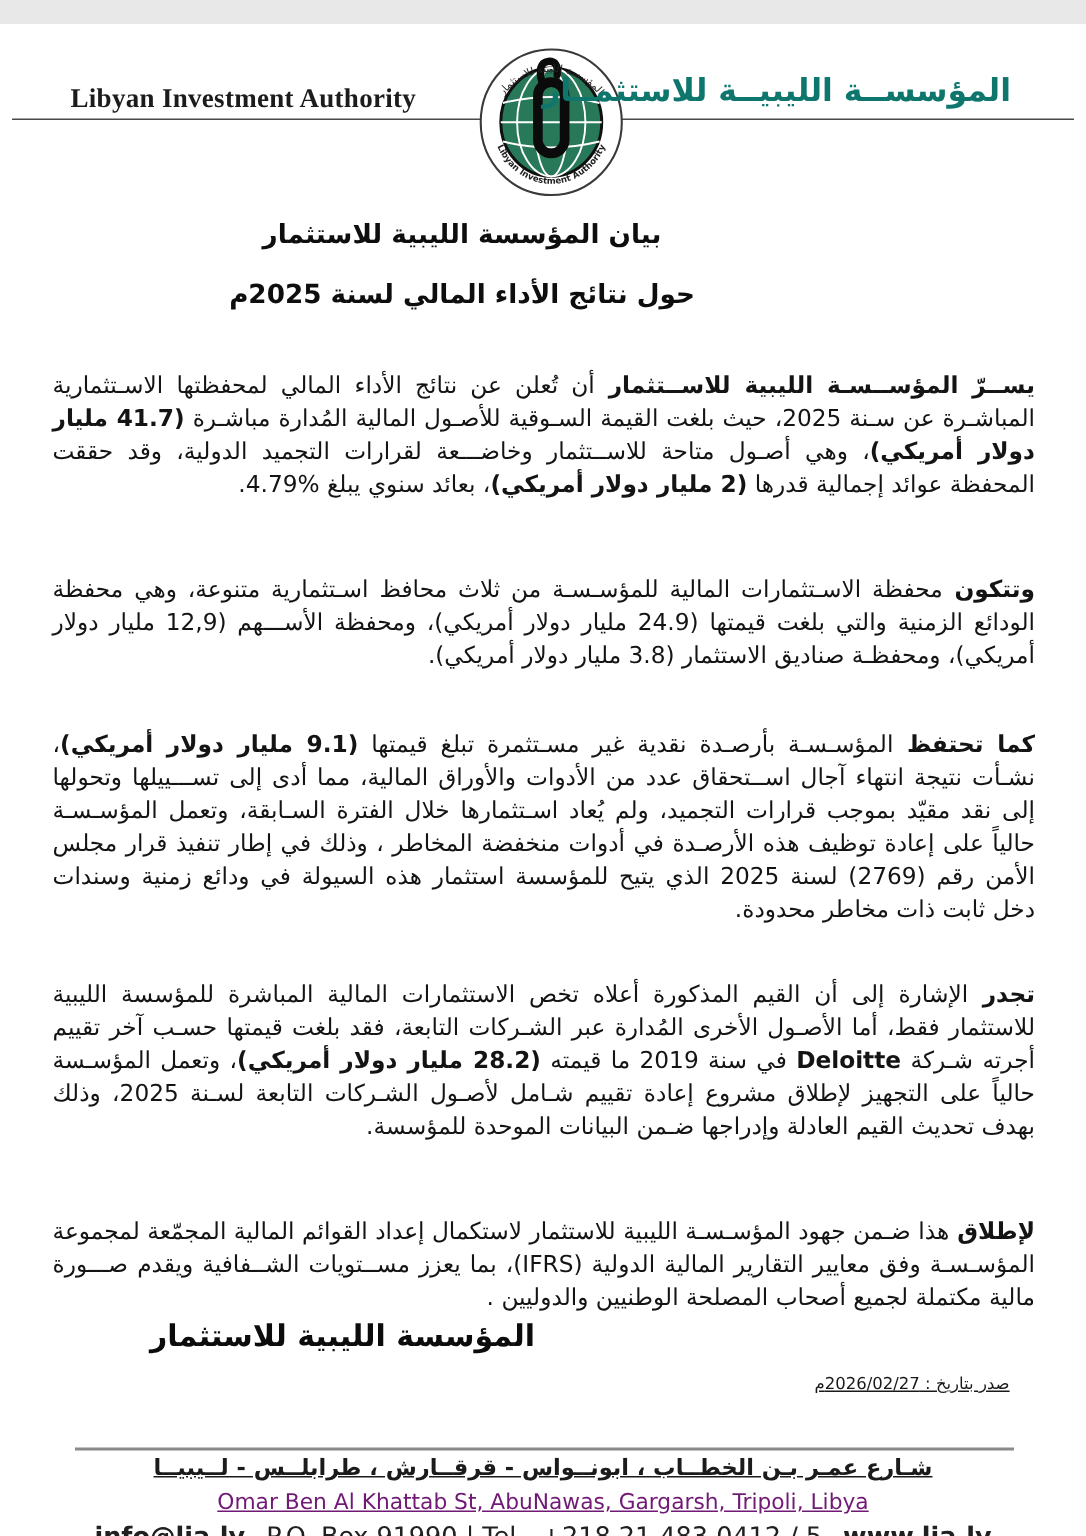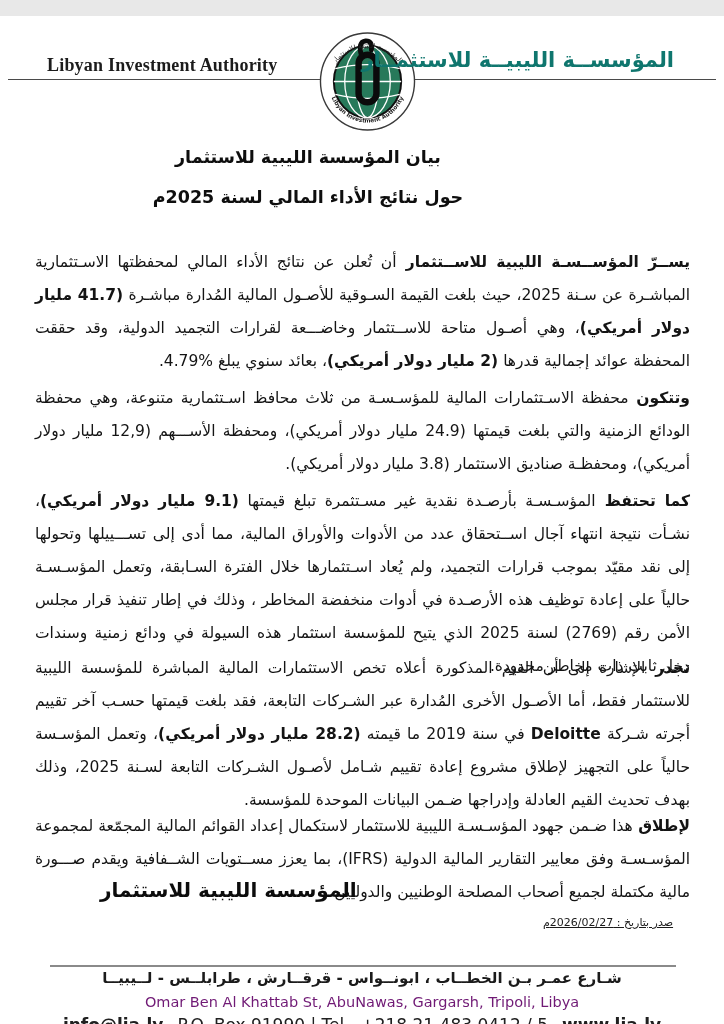--- a/index.html
+++ b/index.html
@@ -26,39 +26,39 @@
   
   .title-line{
     position:absolute;left:0;width:616px;text-align:center;direction:rtl;
     font-weight:bold;font-size:17.5px;color:#0e0e0e;
   }
   .title-1{top:131px;}
   .title-2{top:171px;}
   
   .para{
     position:absolute;left:35px;right:34px;direction:rtl;
-    text-align:justify;font-size:15.5px;line-height:33px;color:#141414;
+    text-align:justify;font-size:15.5px;line-height:22px;color:#141414;
   }
   .p1{top:214px;} .p2{top:350px;} .p3{top:453px;} .p4{top:620px;} .p5{top:778px;}
   .para b{font-weight:bold;}
   
   .signature{
     position:absolute;left:100px;top:862px;direction:rtl;
     font-weight:bold;font-size:20px;color:#0c0c0c;white-space:nowrap;
   }
   .issued{
     position:absolute;left:543px;top:900px;direction:rtl;
     font-size:11px;text-decoration:underline;color:#1a1a1a;white-space:nowrap;
   }
   
   .rule-bottom{
     position:absolute;left:50px;right:48px;top:949px;height:0;
     border-top:2px solid #8a8a8a;
   }
-  .footer-line{position:absolute;left:0;width:724px;text-align:center;white-space:nowrap;}
+  .footer-line{position:absolute;left:0;width:724px;text-align:center;white-space:nowrap;text-decoration:underline;}
   .addr-ar{top:953px;direction:rtl;font-weight:bold;font-size:15px;color:#1b1b1b;}
   .addr-en{top:978px;font-size:14.5px;color:#701a75;}
   .contact{top:999px;font-size:17px;color:#202020;}
   .contact .bold-seg{font-weight:bold;}
   .contact .sep{display:inline-block;width:14px;}
 </style>
 </head>
 <body>
 
 <div class="page">

